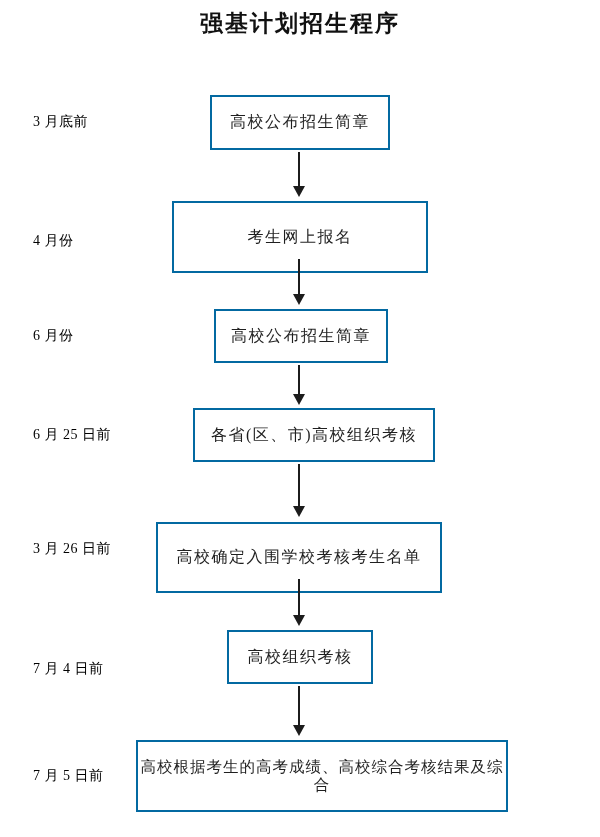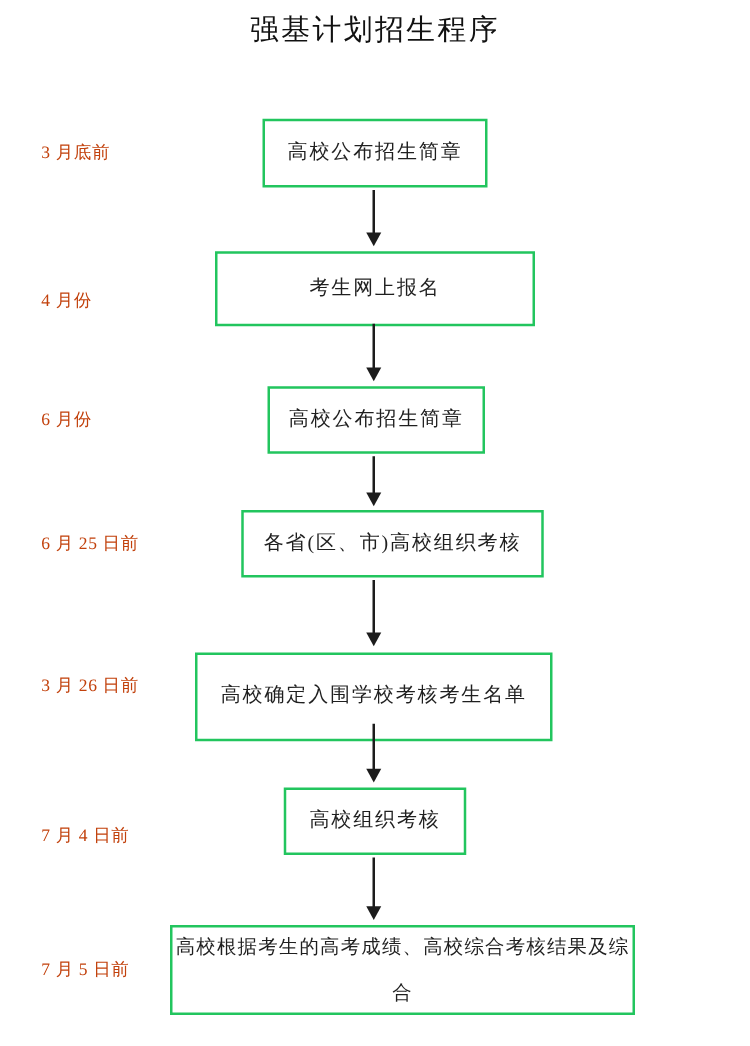--- a/index.html
+++ b/index.html
@@ -16,51 +16,51 @@
     color: #1f1f1f;
     overflow: hidden;
   }
   .title {
     position: absolute;
     top: 8px;
     left: 0;
     width: 100%;
     text-align: center;
     font-family: "Liberation Sans", "DejaVu Sans", sans-serif;
-    font-weight: normal;
+    font-weight: bold;
     font-size: 23px;
     letter-spacing: 2px;
     color: #111111;
   }
   .flow-box {
     position: absolute;
     box-sizing: border-box;
-    border: 2px solid #22c55e;
+    border: 2px solid #0369a1;
     background: #ffffff;
     display: flex;
     align-items: center;
     justify-content: center;
     text-align: center;
     font-size: 16px;
     letter-spacing: 1.5px;
     line-height: 1.3;
     color: #1f1f1f;
   }
   .flow-box.multiline {
     flex-direction: column;
-    line-height: 37px;
+    line-height: 18px;
     letter-spacing: 1px;
     font-size: 15.5px;
   }
   .time-label {
     position: absolute;
     left: 33px;
     font-size: 14px;
     letter-spacing: 0.5px;
-    color: #c2410c;
+    color: #000000;
     white-space: nowrap;
   }
   .arrow {
     position: absolute;
     width: 12px;
     transform: translateX(-50%);
   }
   .arrow .shaft {
     position: absolute;
     left: 50%;
@@ -90,21 +90,21 @@
   <div class="title">强基计划招生程序</div>
 
   <div class="time-label" style="top:113px">3 月底前</div>
   <div class="flow-box" style="left:210px; top:95px; width:180px; height:55px">高校公布招生简章</div>
   <div class="arrow" style="left:299px; top:152px; height:45px">
       <span class="shaft"></span>
       <span class="head"></span>
     </div>
 
   <div class="time-label" style="top:232px">4 月份</div>
-  <div class="flow-box" style="left:172px; top:201px; width:256px; height:60px">考生网上报名</div>
+  <div class="flow-box" style="left:172px; top:201px; width:256px; height:72px">考生网上报名</div>
   <div class="arrow" style="left:299px; top:259px; height:46px">
       <span class="shaft"></span>
       <span class="head"></span>
     </div>
 
   <div class="time-label" style="top:327px">6 月份</div>
   <div class="flow-box" style="left:214px; top:309px; width:174px; height:54px">高校公布招生简章</div>
   <div class="arrow" style="left:299px; top:365px; height:40px">
       <span class="shaft"></span>
       <span class="head"></span>

